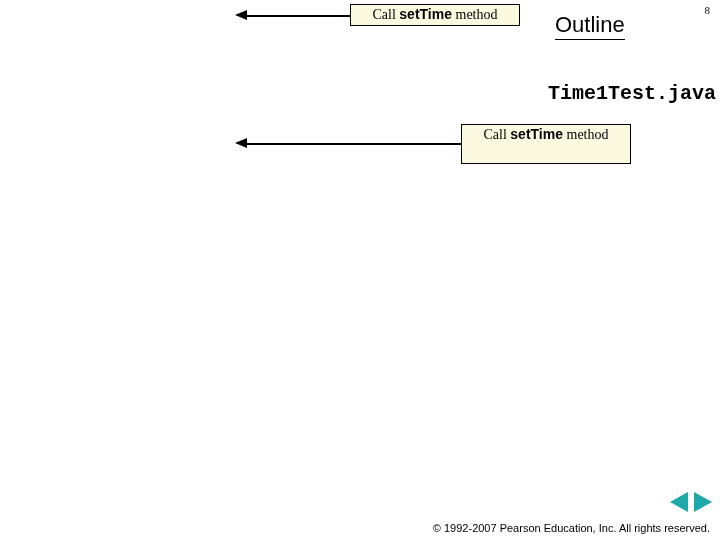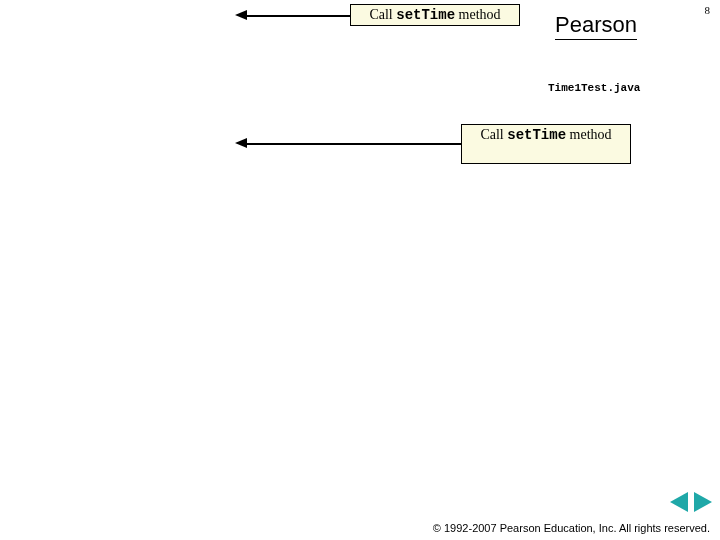--- a/index.html
+++ b/index.html
@@ -28,21 +28,21 @@
     color: #000;
     border-bottom: 1px solid #000;
     padding-bottom: 1px;
   }
   .filename {
     position: absolute;
     top: 82px;
     left: 548px;
     font-family: "Courier New", monospace;
     font-weight: bold;
-    font-size: 11px;
+    font-size: 20px;
     color: #000;
   }
   .callout {
     position: absolute;
     background: #fbfae1;
     border: 1px solid #000;
     font-size: 14px;
     line-height: 1.25;
     text-align: center;
     color: #000;
@@ -56,21 +56,21 @@
     padding-top: 1px;
   }
   .callout2 {
     top: 124px;
     left: 461px;
     width: 170px;
     height: 40px;
     padding-top: 1px;
   }
   .mono {
-    font-family: Liberation Mono, monospace;
+    font-family: Liberation Sans, sans-serif;
     font-weight: bold;
   }
   .arrow-line {
     position: absolute;
     height: 0;
     border-top: 2px solid #000;
   }
   .arrow-head {
     position: absolute;
     width: 0;
@@ -109,21 +109,21 @@
     border-top: 10px solid transparent;
     border-bottom: 10px solid transparent;
     border-left: 18px solid #1fa8a8;
   }
 </style>
 </head>
 <body>
 
 <div class="page-num">8</div>
 
-<div class="outline">Pearson</div>
+<div class="outline">Outline</div>
 
 <div class="filename">Time1Test.java</div>
 
 <div class="callout callout1">
   <span>Call </span><span class="mono">setTime</span><span> method</span>
 </div>
 <div class="arrow-line" style="top:15px;left:246px;width:104px"></div>
 <div class="arrow-head" style="top:10px;left:235px"></div>
 
 <div class="callout callout2">

